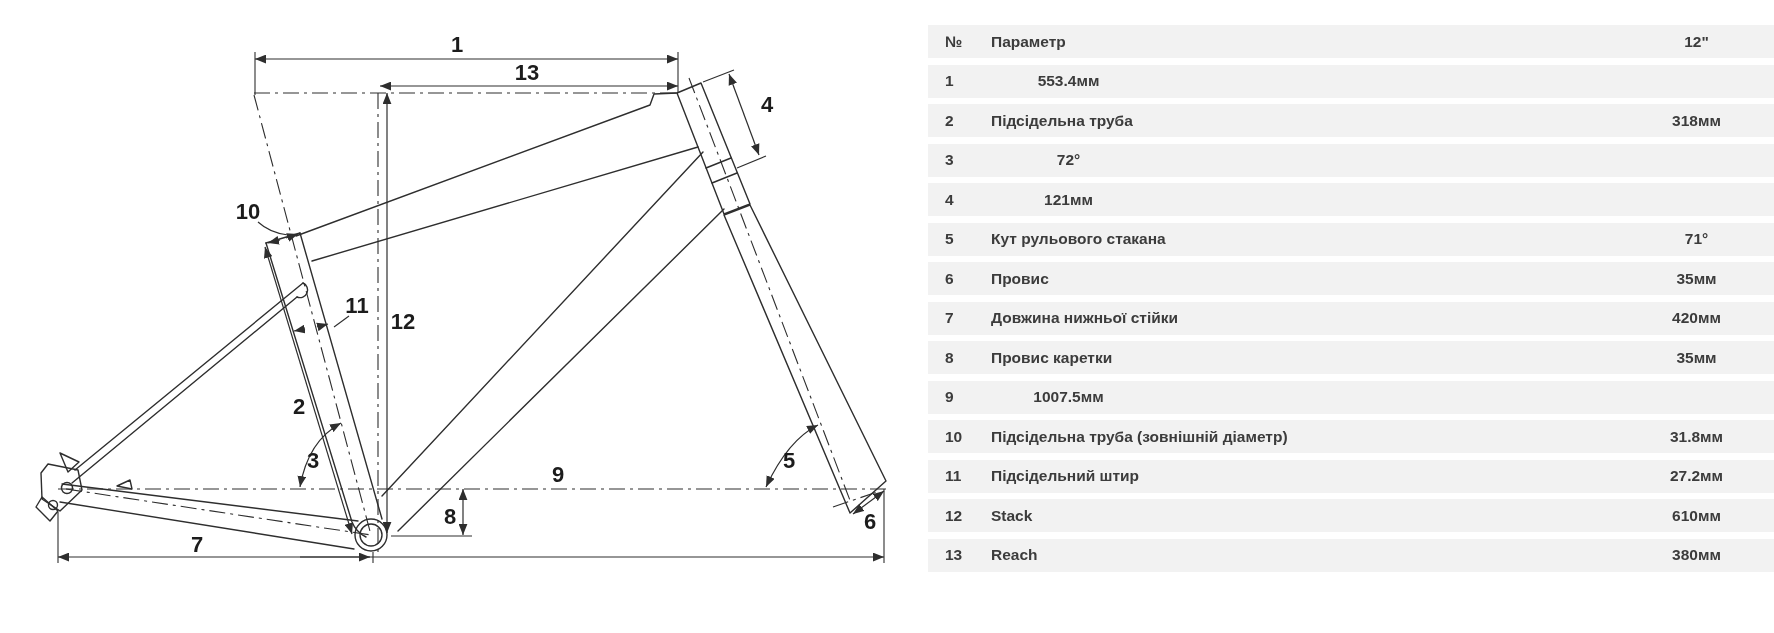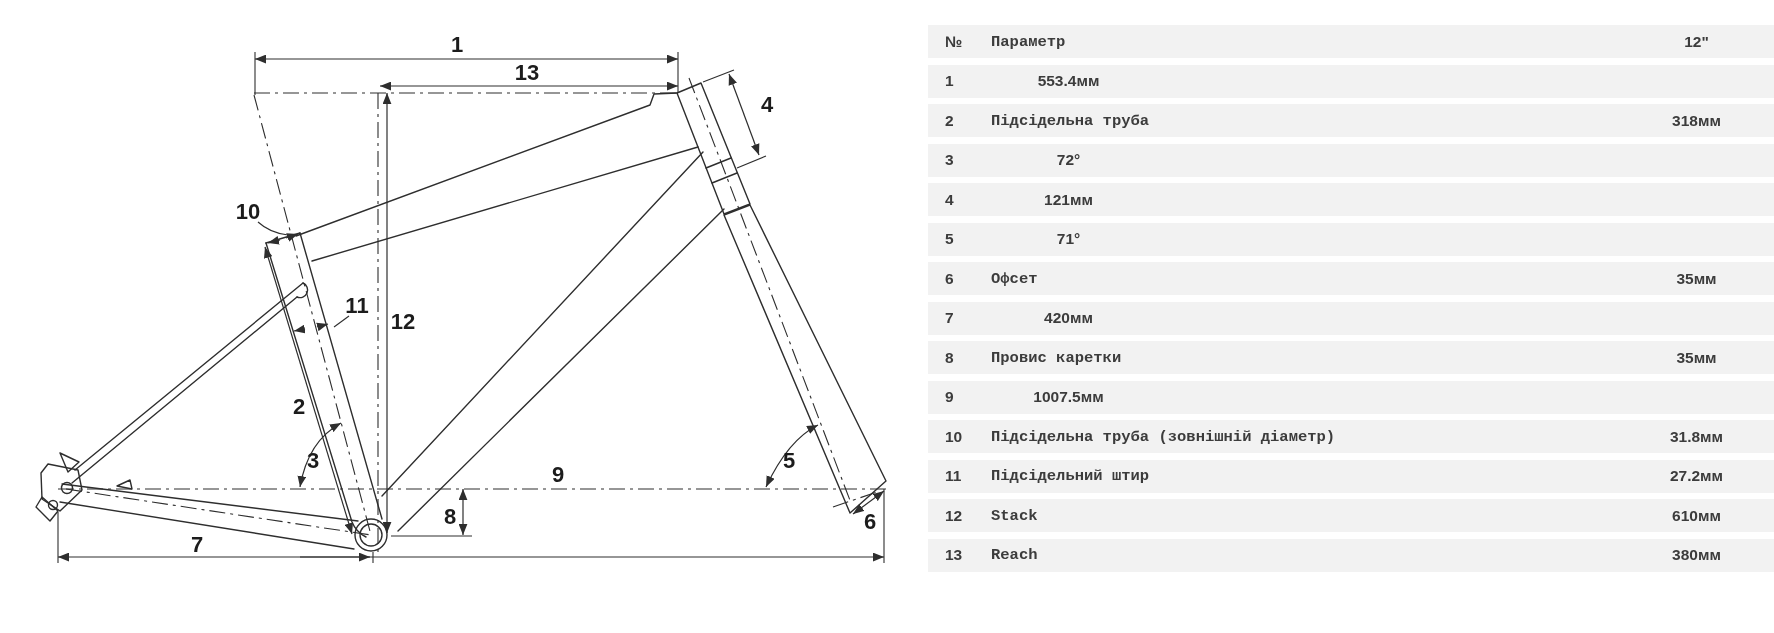--- a/index.html
+++ b/index.html
@@ -17,21 +17,21 @@
   .axis{fill:none;stroke:#2e2e2e;stroke-width:1.1;stroke-dasharray:16 5 3 5;}
   .dim {fill:none;stroke:#2e2e2e;stroke-width:1.2;}
   .thin{fill:none;stroke:#2e2e2e;stroke-width:1.1;}
   
   .geo-table{position:absolute;left:928px;top:25px;width:846px;}
   .geo-row{
     display:flex;align-items:center;height:33px;margin-bottom:6.5px;
     background:#f2f2f2;font-weight:700;font-size:15.5px;color:#3c3c3c;
   }
   .cell-num{width:46px;padding-left:17px;flex:none;}
-  .cell-param{flex:1;font-family:Liberation Mono, monospace;}
+  .cell-param{flex:1;}
   .cell-value{width:155px;flex:none;text-align:center;}
 </style>
 </head>
 <body>
 
 <div class="diagram-wrap">
   <svg viewBox="0 0 910 633" width="910" height="633">
     <defs>
       <marker id="ah" viewBox="0 0 10 8" refX="10" refY="4" markerWidth="11" markerHeight="9" orient="auto-start-reverse" markerUnits="userSpaceOnUse">
         <path d="M0,0 L10,4 L0,8 Z" fill="#2e2e2e"></path>
@@ -165,31 +165,33 @@
     <div class="cell-value">72°</div>
   </div>
 
   <div class="geo-row">
     <div class="cell-num">4</div>
     <div class="cell-value">121мм</div>
   </div>
 
   <div class="geo-row">
     <div class="cell-num">5</div>
+    <div class="cell-param">Кут рульового стакана</div>
     <div class="cell-value">71°</div>
   </div>
 
   <div class="geo-row">
     <div class="cell-num">6</div>
-    <div class="cell-param">Офсет</div>
+    <div class="cell-param">Провис</div>
     <div class="cell-value">35мм</div>
   </div>
 
   <div class="geo-row">
     <div class="cell-num">7</div>
+    <div class="cell-param">Довжина нижньої стійки</div>
     <div class="cell-value">420мм</div>
   </div>
 
   <div class="geo-row">
     <div class="cell-num">8</div>
     <div class="cell-param">Провис каретки</div>
     <div class="cell-value">35мм</div>
   </div>
 
   <div class="geo-row">

